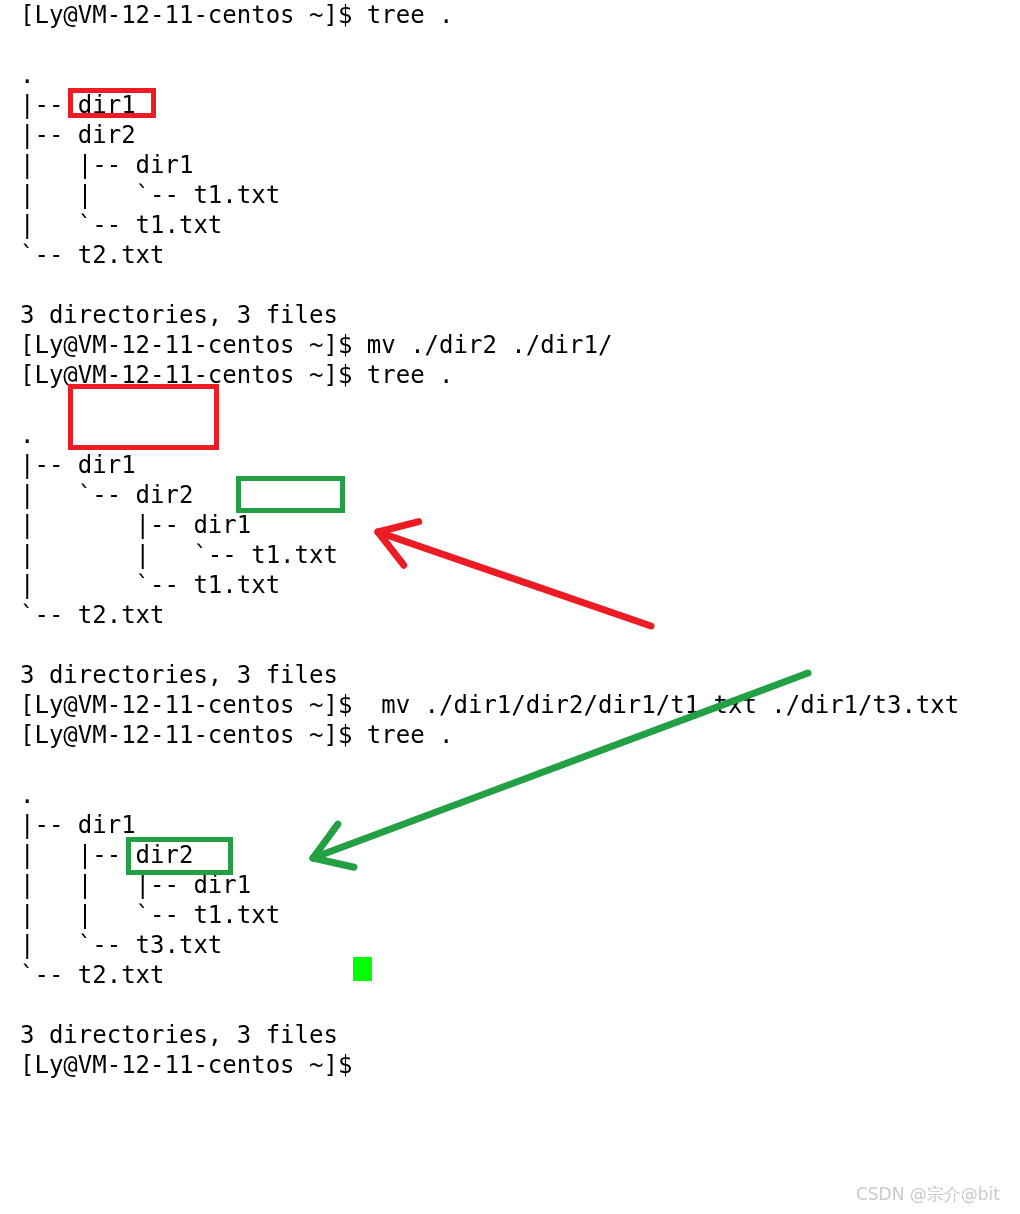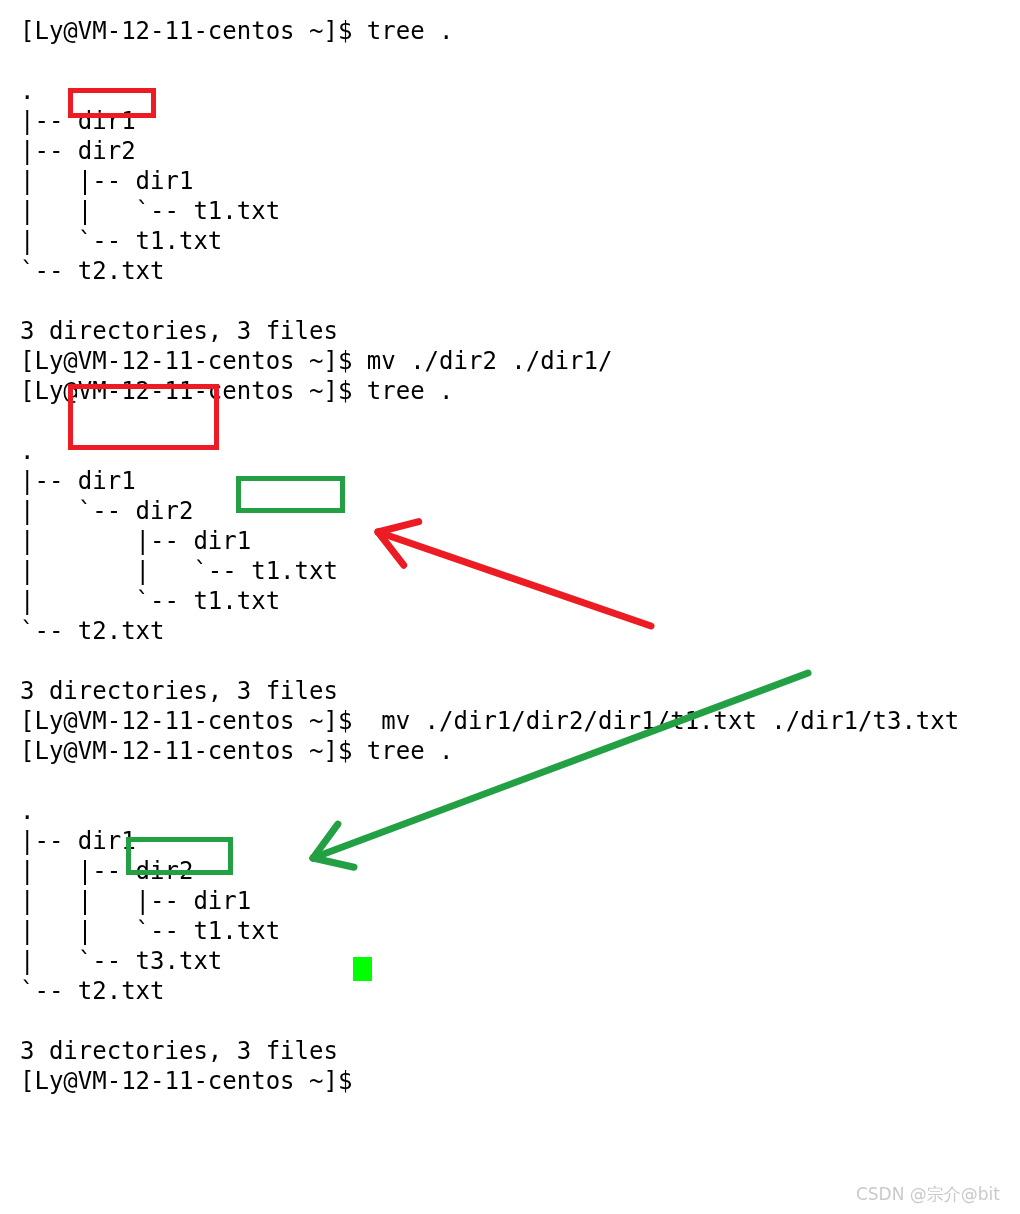--- a/index.html
+++ b/index.html
@@ -12,21 +12,21 @@
     width: 1020px;
     height: 1214px;
     background: #ffffff;
     overflow: hidden;
   }
   #terminal {
     position: absolute;
     left: 0;
     top: 0;
     width: 1000px;
-    padding-top: 16px;
+    padding-top: 0;
     font-family: "DejaVu Sans Mono", "Liberation Mono", monospace;
     font-size: 24px;
     line-height: 30px;
     color: #000000;
     white-space: pre;
     letter-spacing: 0px;
   }
   .line {
     height: 30px;
     padding-left: 20px;

